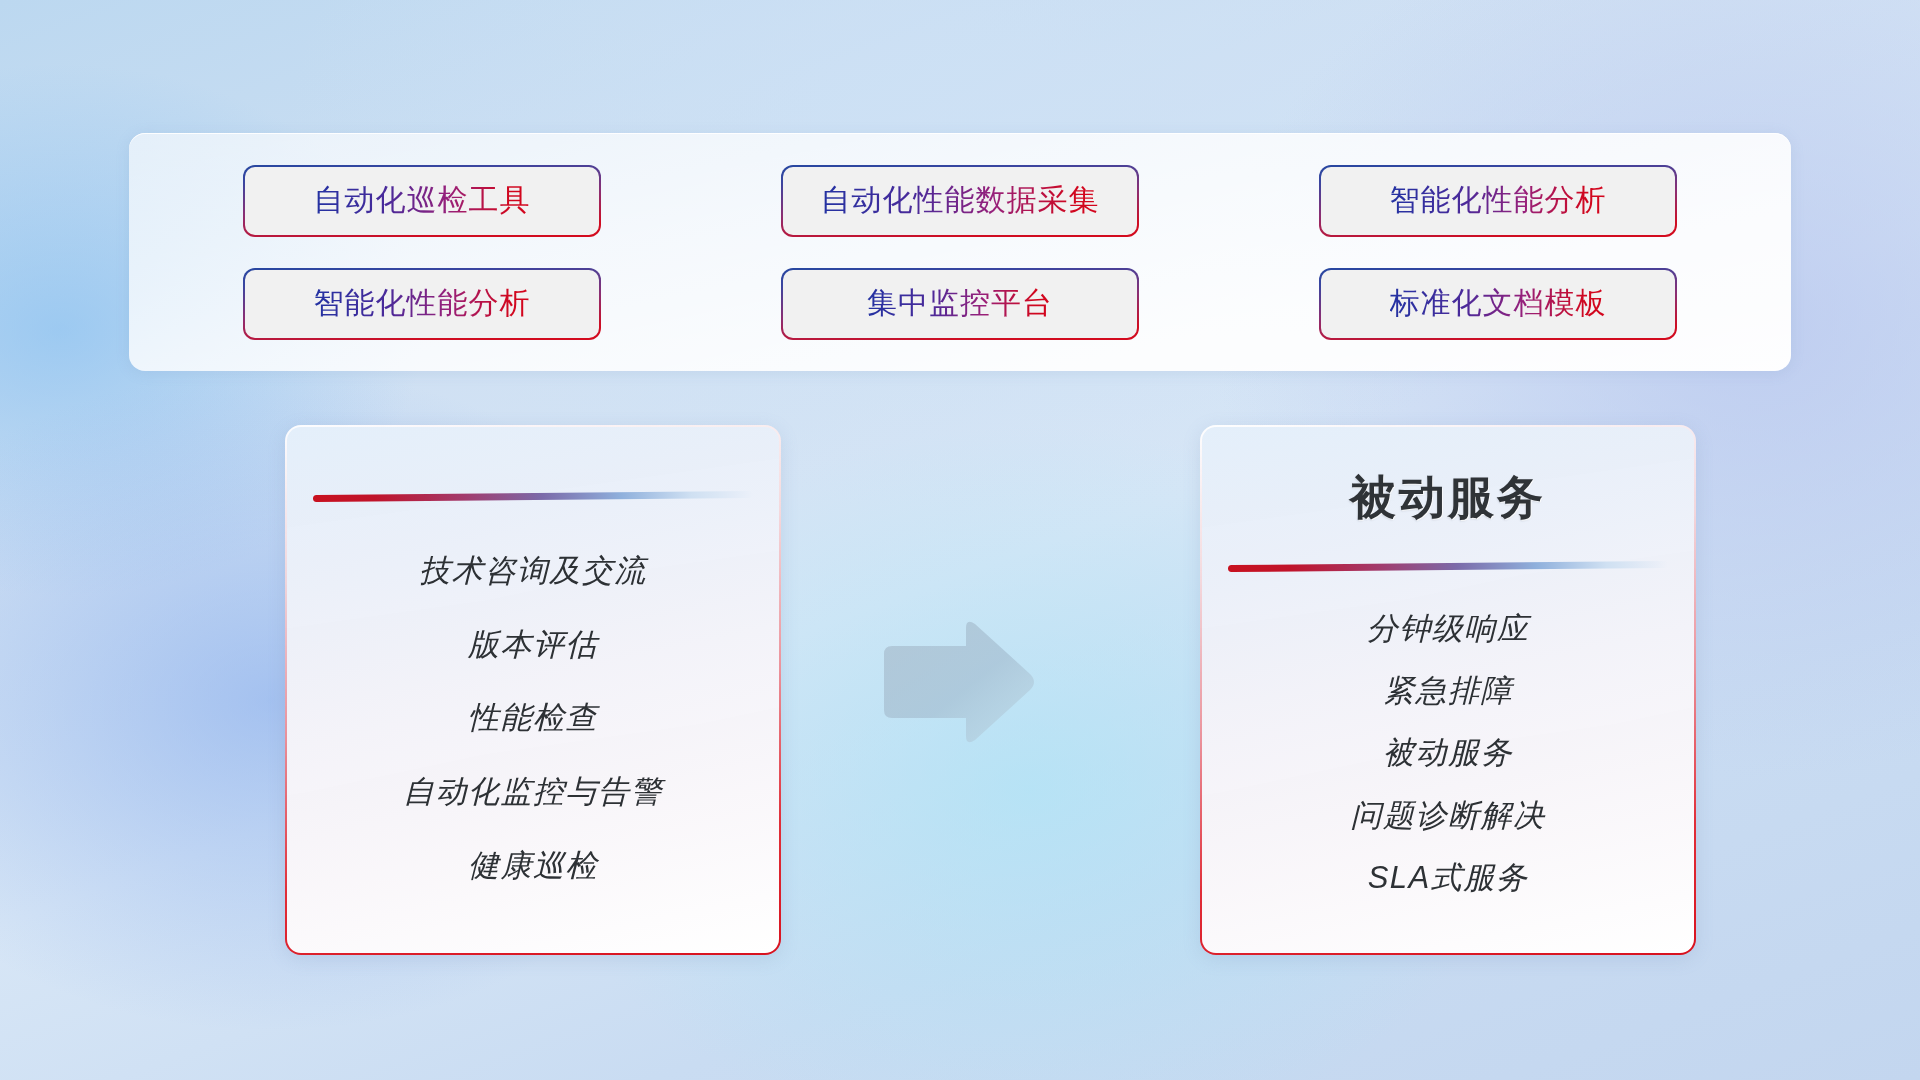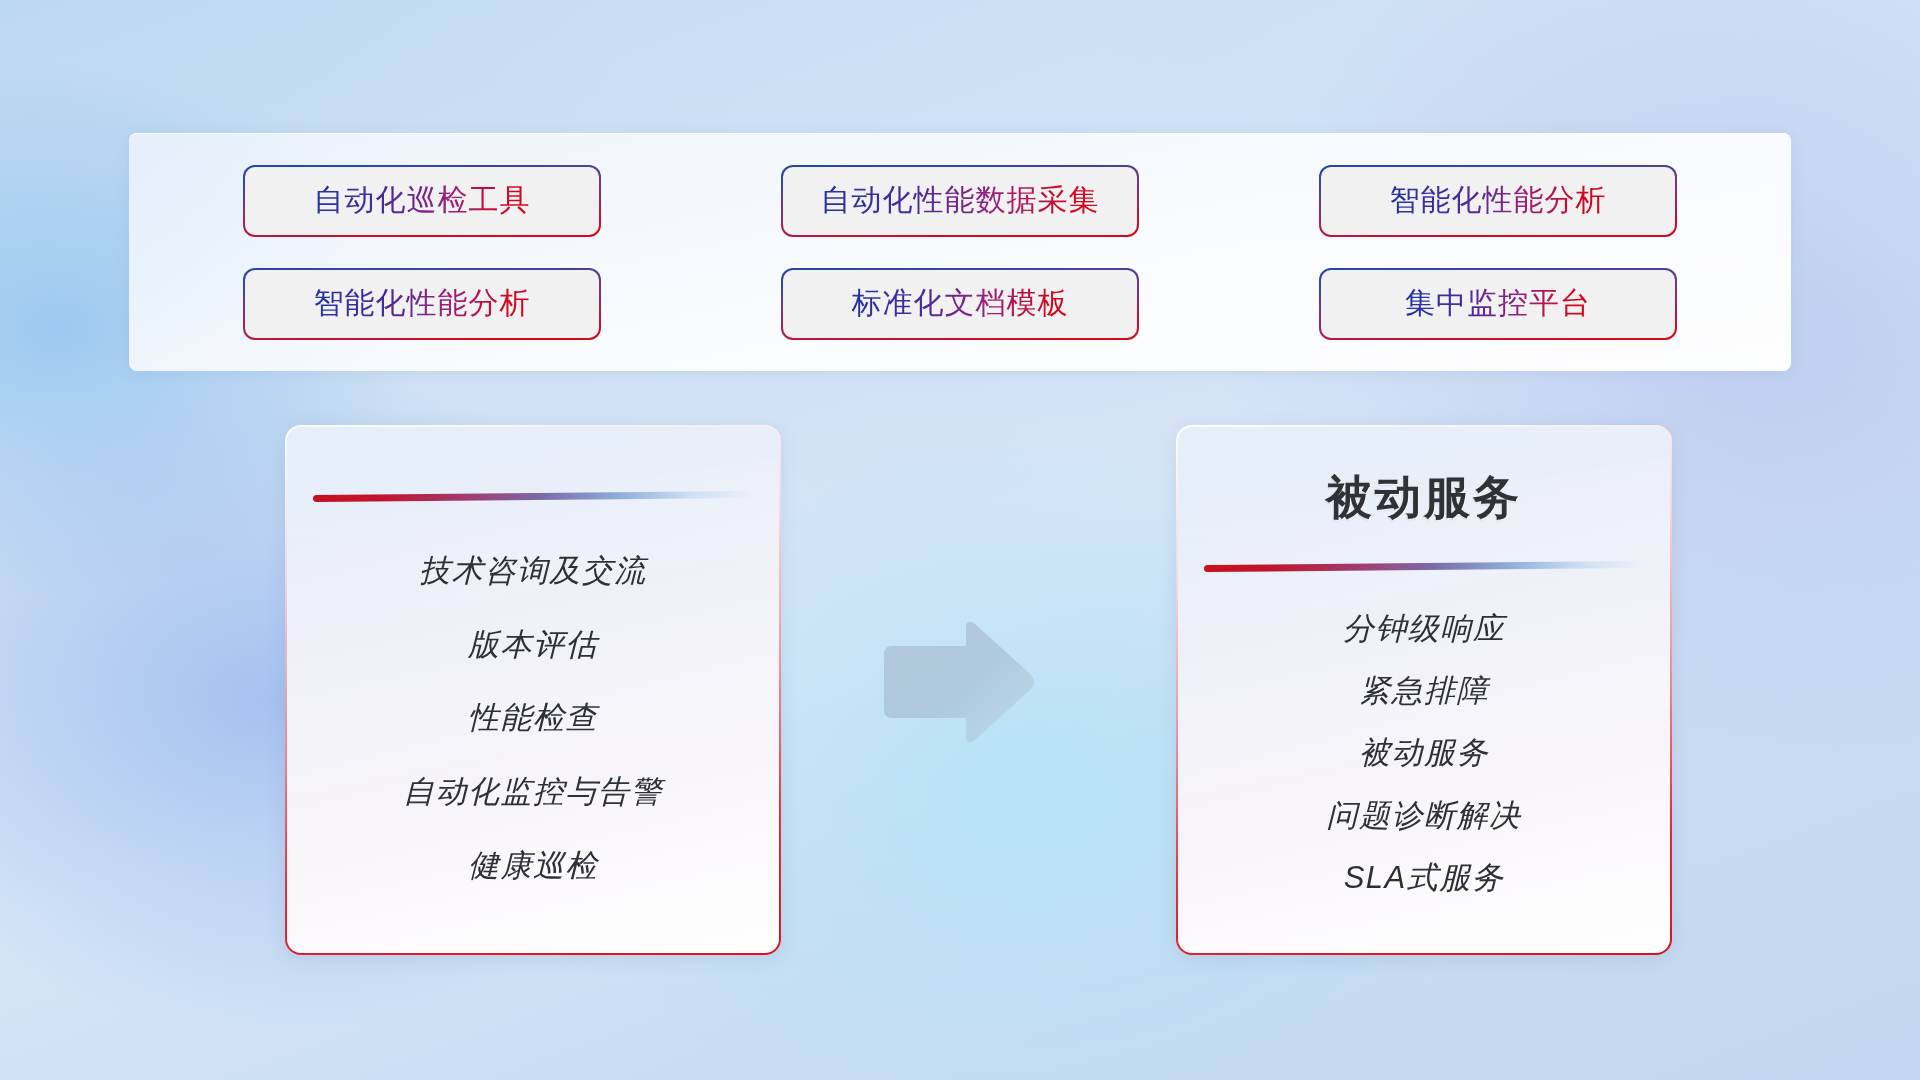--- a/index.html
+++ b/index.html
@@ -24,21 +24,21 @@
       linear-gradient(160deg, #bcd8f0 0%, #cfe0f3 28%, #d7e6f6 52%, #c9dcf2 74%, #c3d6ef 100%);
   }
 
   
   #top-panel {
     position: absolute;
     left: 129px;
     top: 133px;
     width: 1662px;
     height: 238px;
-    border-radius: 8px;
+    border-radius: 16px;
     background: linear-gradient(168deg,
                 rgba(255,255,255,0.62) 0%,
                 rgba(255,255,255,0.80) 38%,
                 rgba(255,255,255,0.93) 72%,
                 rgba(255,255,255,0.98) 100%);
     box-shadow: 0 2px 14px rgba(120,150,190,0.16),
                 inset 0 1px 0 rgba(255,255,255,0.9);
     display: grid;
     grid-template-columns: repeat(3, 1fr);
     grid-template-rows: repeat(2, 1fr);
@@ -96,21 +96,21 @@
         #d8121f 100%) border-box;
     border: 2px solid transparent;
     box-shadow: 0 4px 18px rgba(110,140,185,0.18);
     padding: 32px 26px 24px;
     display: flex;
     flex-direction: column;
     align-items: center;
   }
 
   #card-active  { left: 285px; }
-  #card-passive { left: 1176px; }
+  #card-passive { left: 1200px; }
 
   .card-title {
     font-size: 46px;
     font-weight: 700;
     color: #2f3337;
     letter-spacing: 3px;
     text-shadow: 1px 1px 1px rgba(255,255,255,0.9),
                  0 1px 2px rgba(90,100,115,0.30);
     margin-top: 8px;
   }
@@ -177,25 +177,25 @@
 
     <div class="pill">
       <span class="pill-label">智能化性能分析</span>
     </div>
 
     <div class="pill">
       <span class="pill-label">智能化性能分析</span>
     </div>
 
     <div class="pill">
+      <span class="pill-label">集中监控平台</span>
+    </div>
+
+    <div class="pill">
       <span class="pill-label">标准化文档模板</span>
-    </div>
-
-    <div class="pill">
-      <span class="pill-label">集中监控平台</span>
     </div>
 
   </div>
 
   <div class="card" id="card-active">
     <div class="divider"></div>
     <ul class="card-list">
       <li>技术咨询及交流</li>
       <li>版本评估</li>
       <li>性能检查</li>

